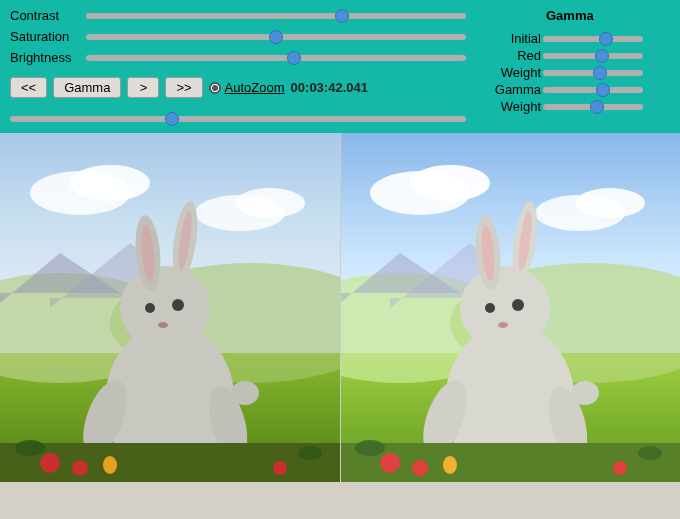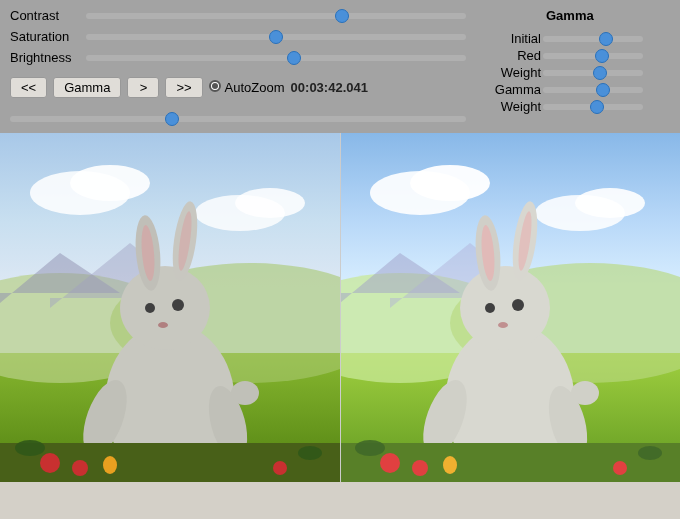--- a/index.html
+++ b/index.html
@@ -6,21 +6,21 @@
     body {
       font-family: Arial, sans-serif;
       font-size: 13px;
       background: #d4d0c8;
       width: 680px;
       height: 519px;
       overflow: hidden;
     }
 
     .controls-area {
-      background: #a3a3a3;
+      background: #14b8a6;
       padding: 8px 10px 4px 10px;
       display: flex;
       flex-direction: row;
       gap: 0;
     }
 
     .left-controls {
       flex: 1;
       display: flex;
       flex-direction: column;
@@ -111,21 +111,23 @@
       border: 1px solid #999;
       border-radius: 3px;
       cursor: pointer;
       font-size: 13px;
       min-width: 32px;
       text-align: center;
     }
 
     .autozoom-container {
       display: flex;
+      align-items: center;
       gap: 4px;
+      text-decoration: underline;
     }
 
     .radio-dot {
       width: 12px;
       height: 12px;
       border-radius: 50%;
       border: 2px solid #555;
       background: white;
       position: relative;
       display: inline-block;

